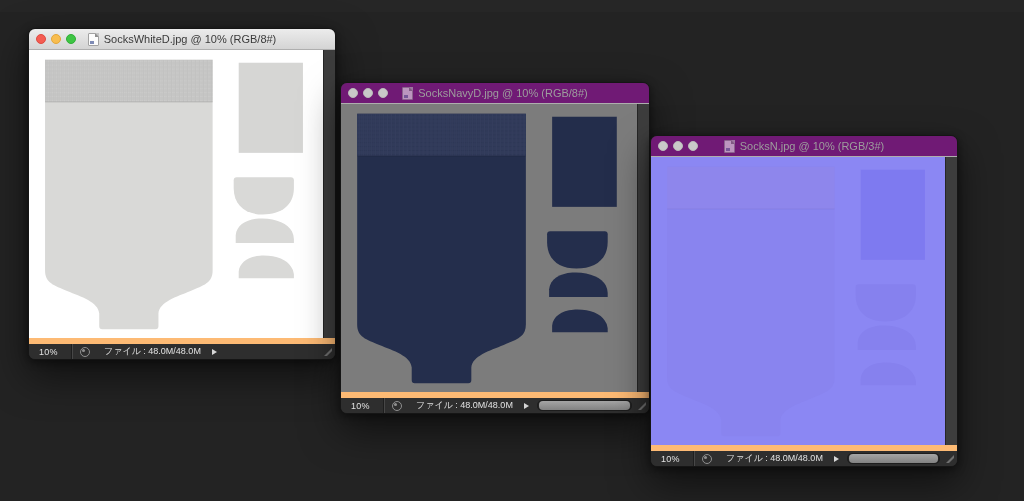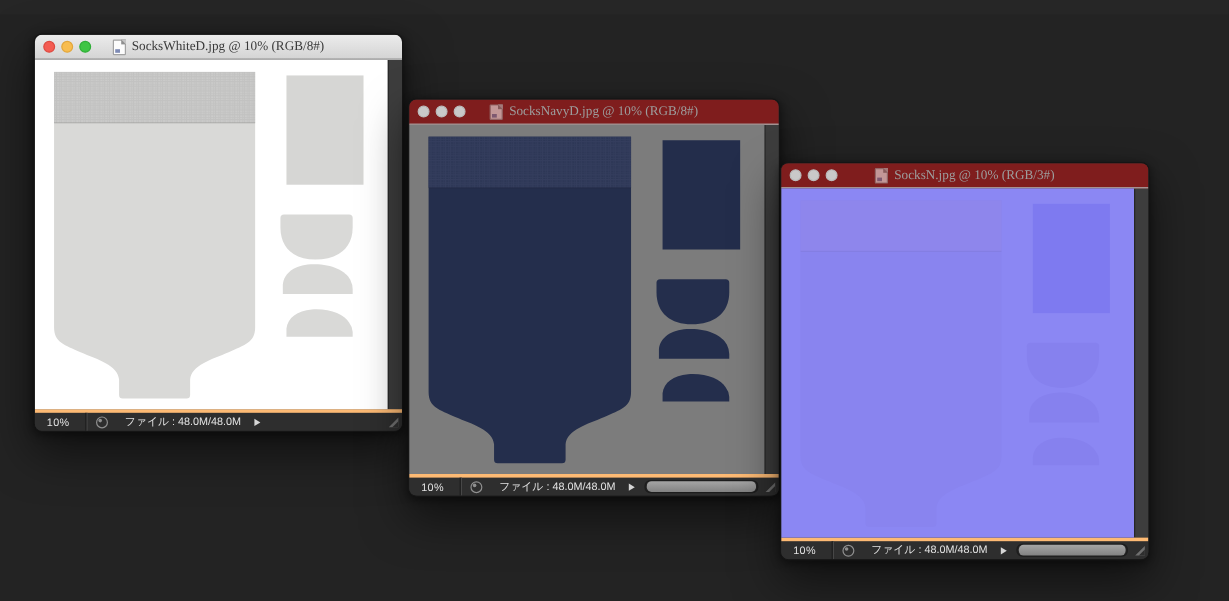--- a/index.html
+++ b/index.html
@@ -18,24 +18,23 @@
     background:#2e2e2e;
   }
   .w1{left:28px;top:28px;width:306px;height:330px;z-index:1}
   .w2{left:340px;top:82px;width:308px;height:330px;z-index:2}
   .w3{left:650px;top:135px;width:306px;height:330px;z-index:3}
 
   
   .titlebar{
     flex:0 0 20px;display:flex;align-items:flex-start;position:relative;
     border-bottom:1px solid #aeaeae;
-    font-family:Liberation Serif, serif;
   }
   .window.active .titlebar{background:linear-gradient(#ececec,#d4d4d4)}
-  .window.inactive .titlebar{background:#7f1d1d}
+  .window.inactive .titlebar{background:#701a75}
   .lights{position:absolute;left:7px;top:0;bottom:0;display:flex;align-items:center;gap:5px}
   .light{width:10px;height:10px;border-radius:50%;box-sizing:border-box}
   .active .light.close{background:#f45c52;border:1px solid #dd4a41}
   .active .light.min{background:#f8bd4f;border:1px solid #e2a63b}
   .active .light.max{background:#3ec544;border:1px solid #2fae37}
   .inactive .light{background:#c9c9c9;border:1px solid #bababa}
   .titletext{
     margin:0 auto;display:flex;align-items:center;gap:5px;
     font-size:11px;line-height:20px;white-space:nowrap;
   }
@@ -63,21 +62,21 @@
   .w3 .band{fill:#8e86ec}
   .w3 .swatch{fill:#7e7af0}
   .w3 .heel,.w3 .toe{fill:#8681ee}
   .bandline{stroke:#000;stroke-opacity:.12}
   .w3 .bandline{stroke-opacity:.04}
   .vscroll{flex:0 0 11px;background:#3d3d3d;border-left:1px solid #262626}
 
   
   .statusbar{
     flex:0 0 15px;display:flex;align-items:center;
-    background:#2e2e2e;border-top:3px solid #fdba74;
+    background:#2e2e2e;border-top:6px solid #fdba74;
     font-size:9px;color:#e2e2e2;
   }
   .zoomfield{padding:0 8px 0 10px;min-width:24px;letter-spacing:.3px}
   .sb-div{width:1px;align-self:stretch;background:#1e1e1e;box-shadow:1px 0 0 #474747}
   .statusicon{width:8px;height:8px;border:1px solid #8f8f8f;border-radius:50%;margin:0 8px;position:relative;flex:0 0 auto}
   .statusicon::after{content:"";position:absolute;left:1px;top:1px;width:3px;height:3px;border-radius:50%;background:#8f8f8f}
   .fileinfo{padding:0 6px;white-space:nowrap}
   .menu-arrow{width:0;height:0;border-top:3.5px solid transparent;border-bottom:3.5px solid transparent;border-left:5px solid #d6d6d6;margin:0 5px;flex:0 0 auto}
   .sb-fill{flex:1}
   .hscroll{flex:1;height:9px;margin:0 3px;border-radius:5px;background:#242424;border:1px solid #1d1d1d;position:relative}

